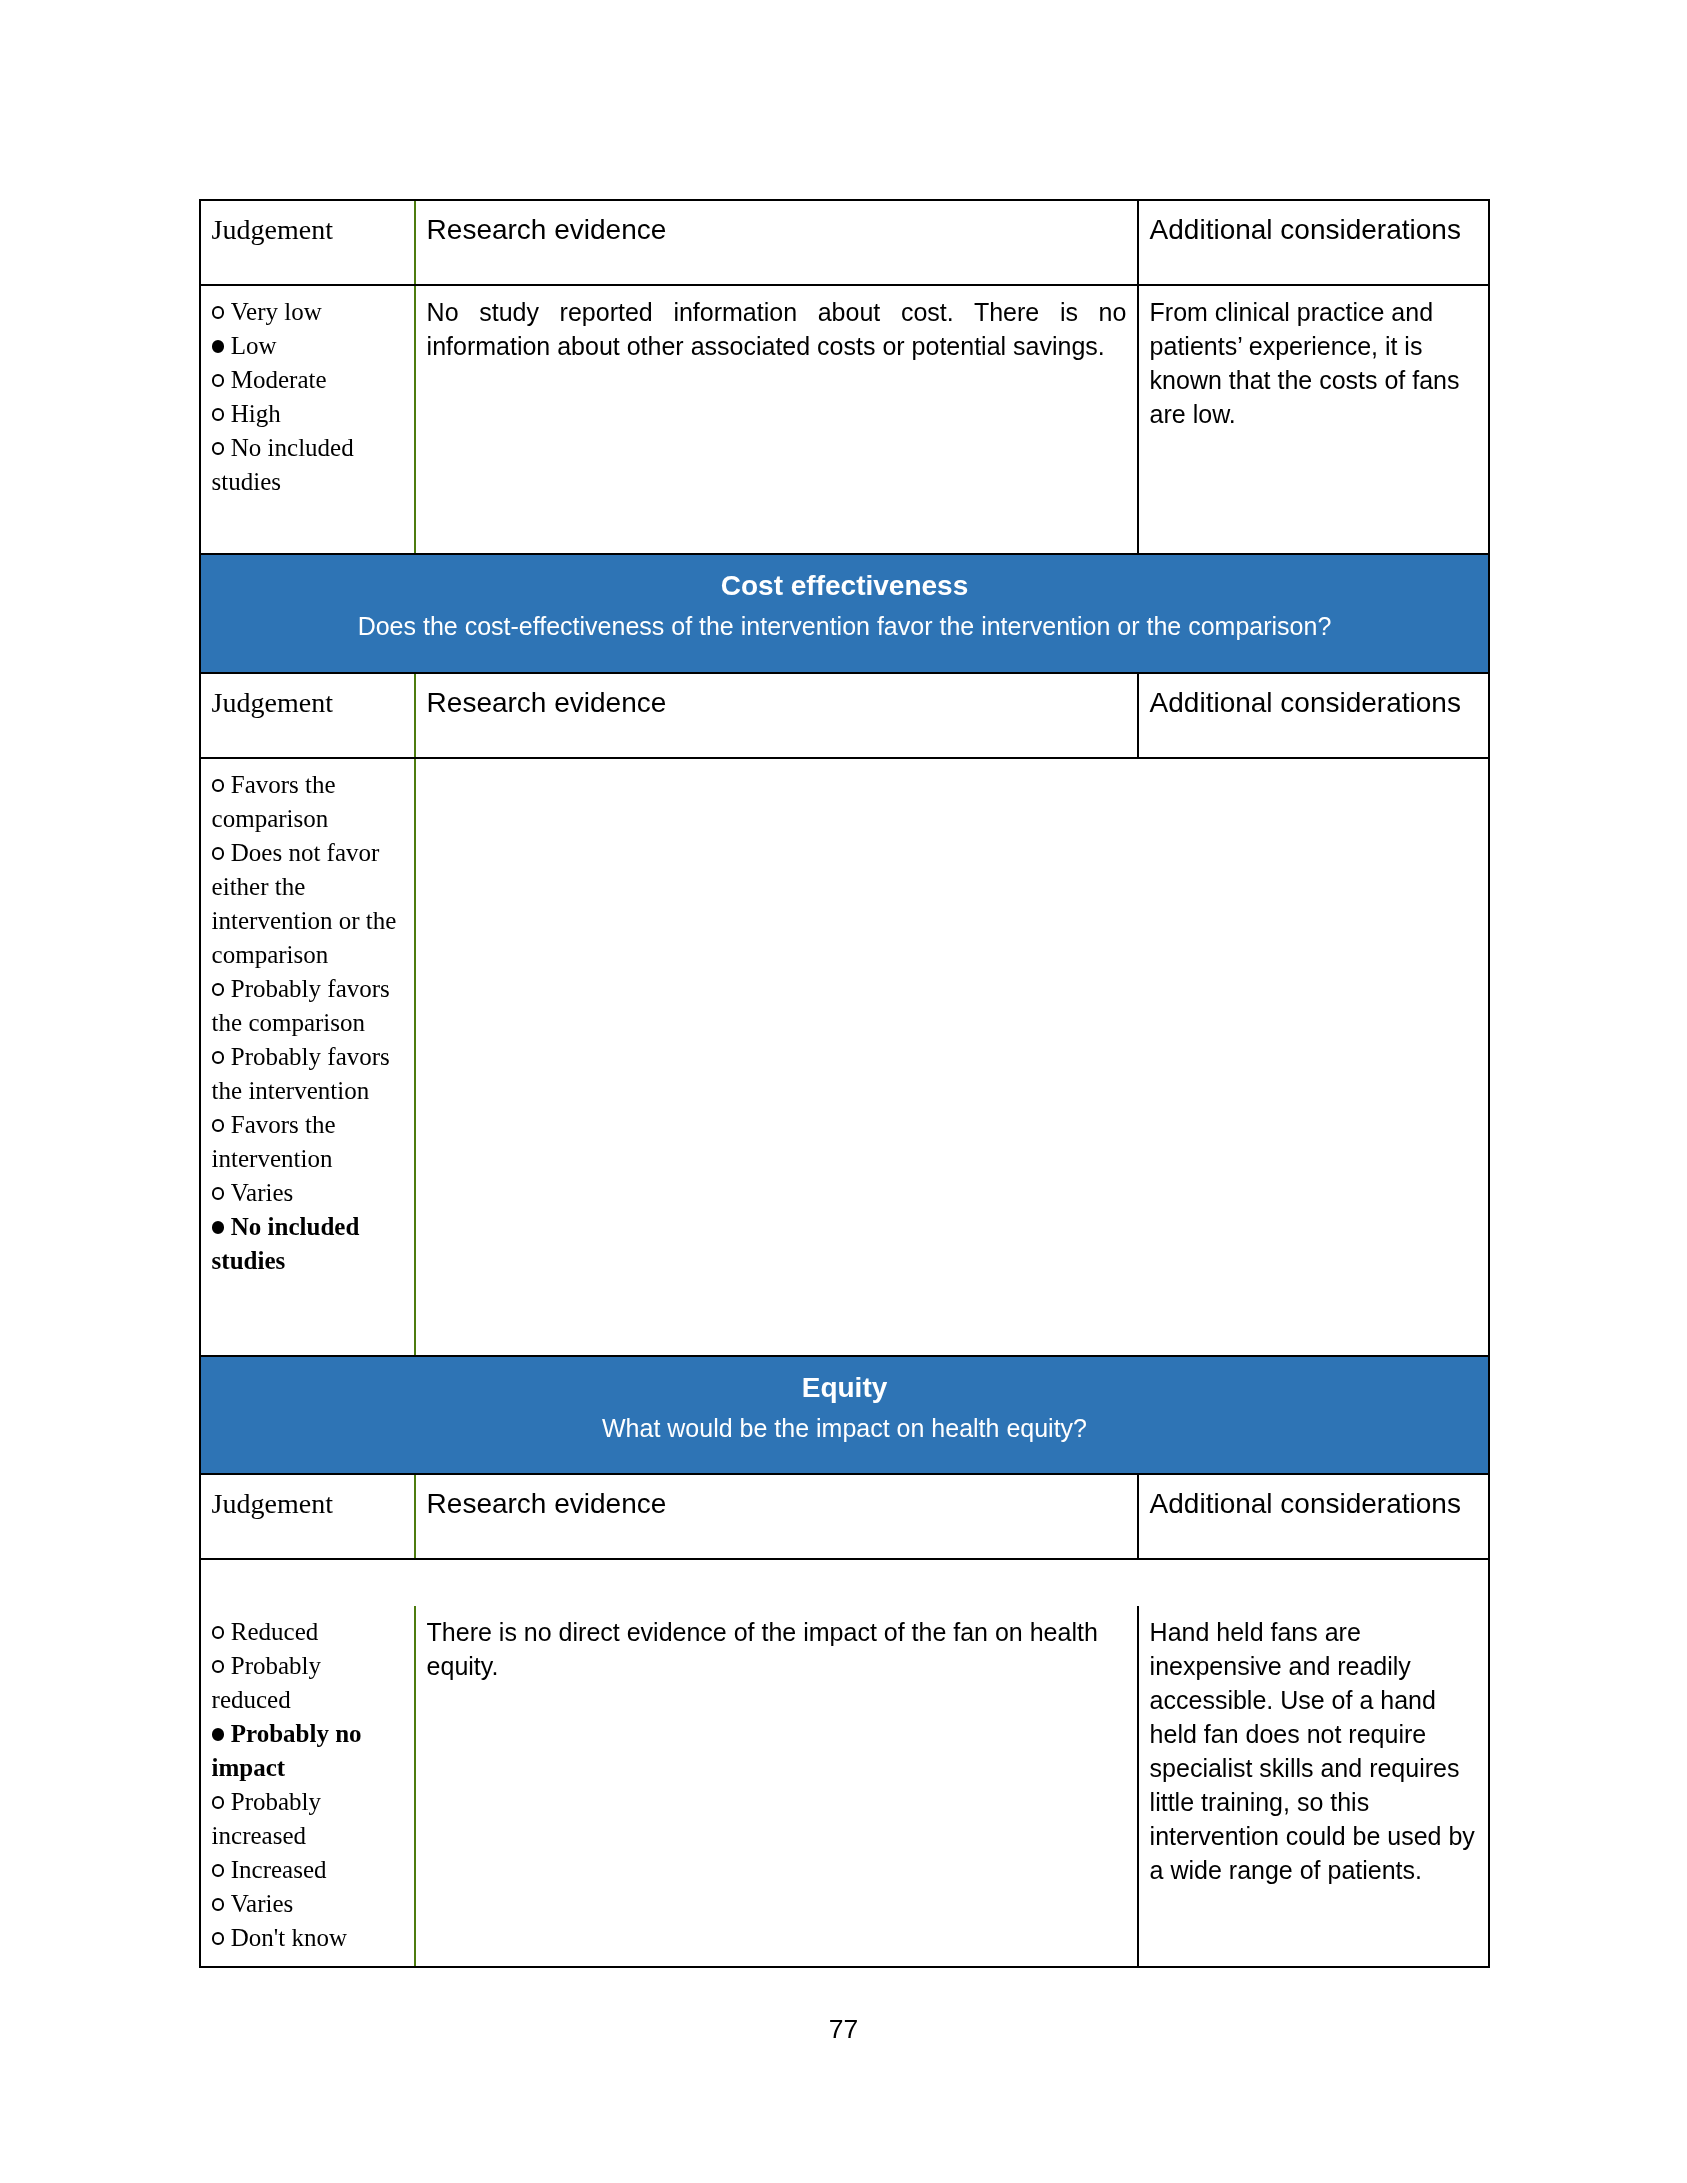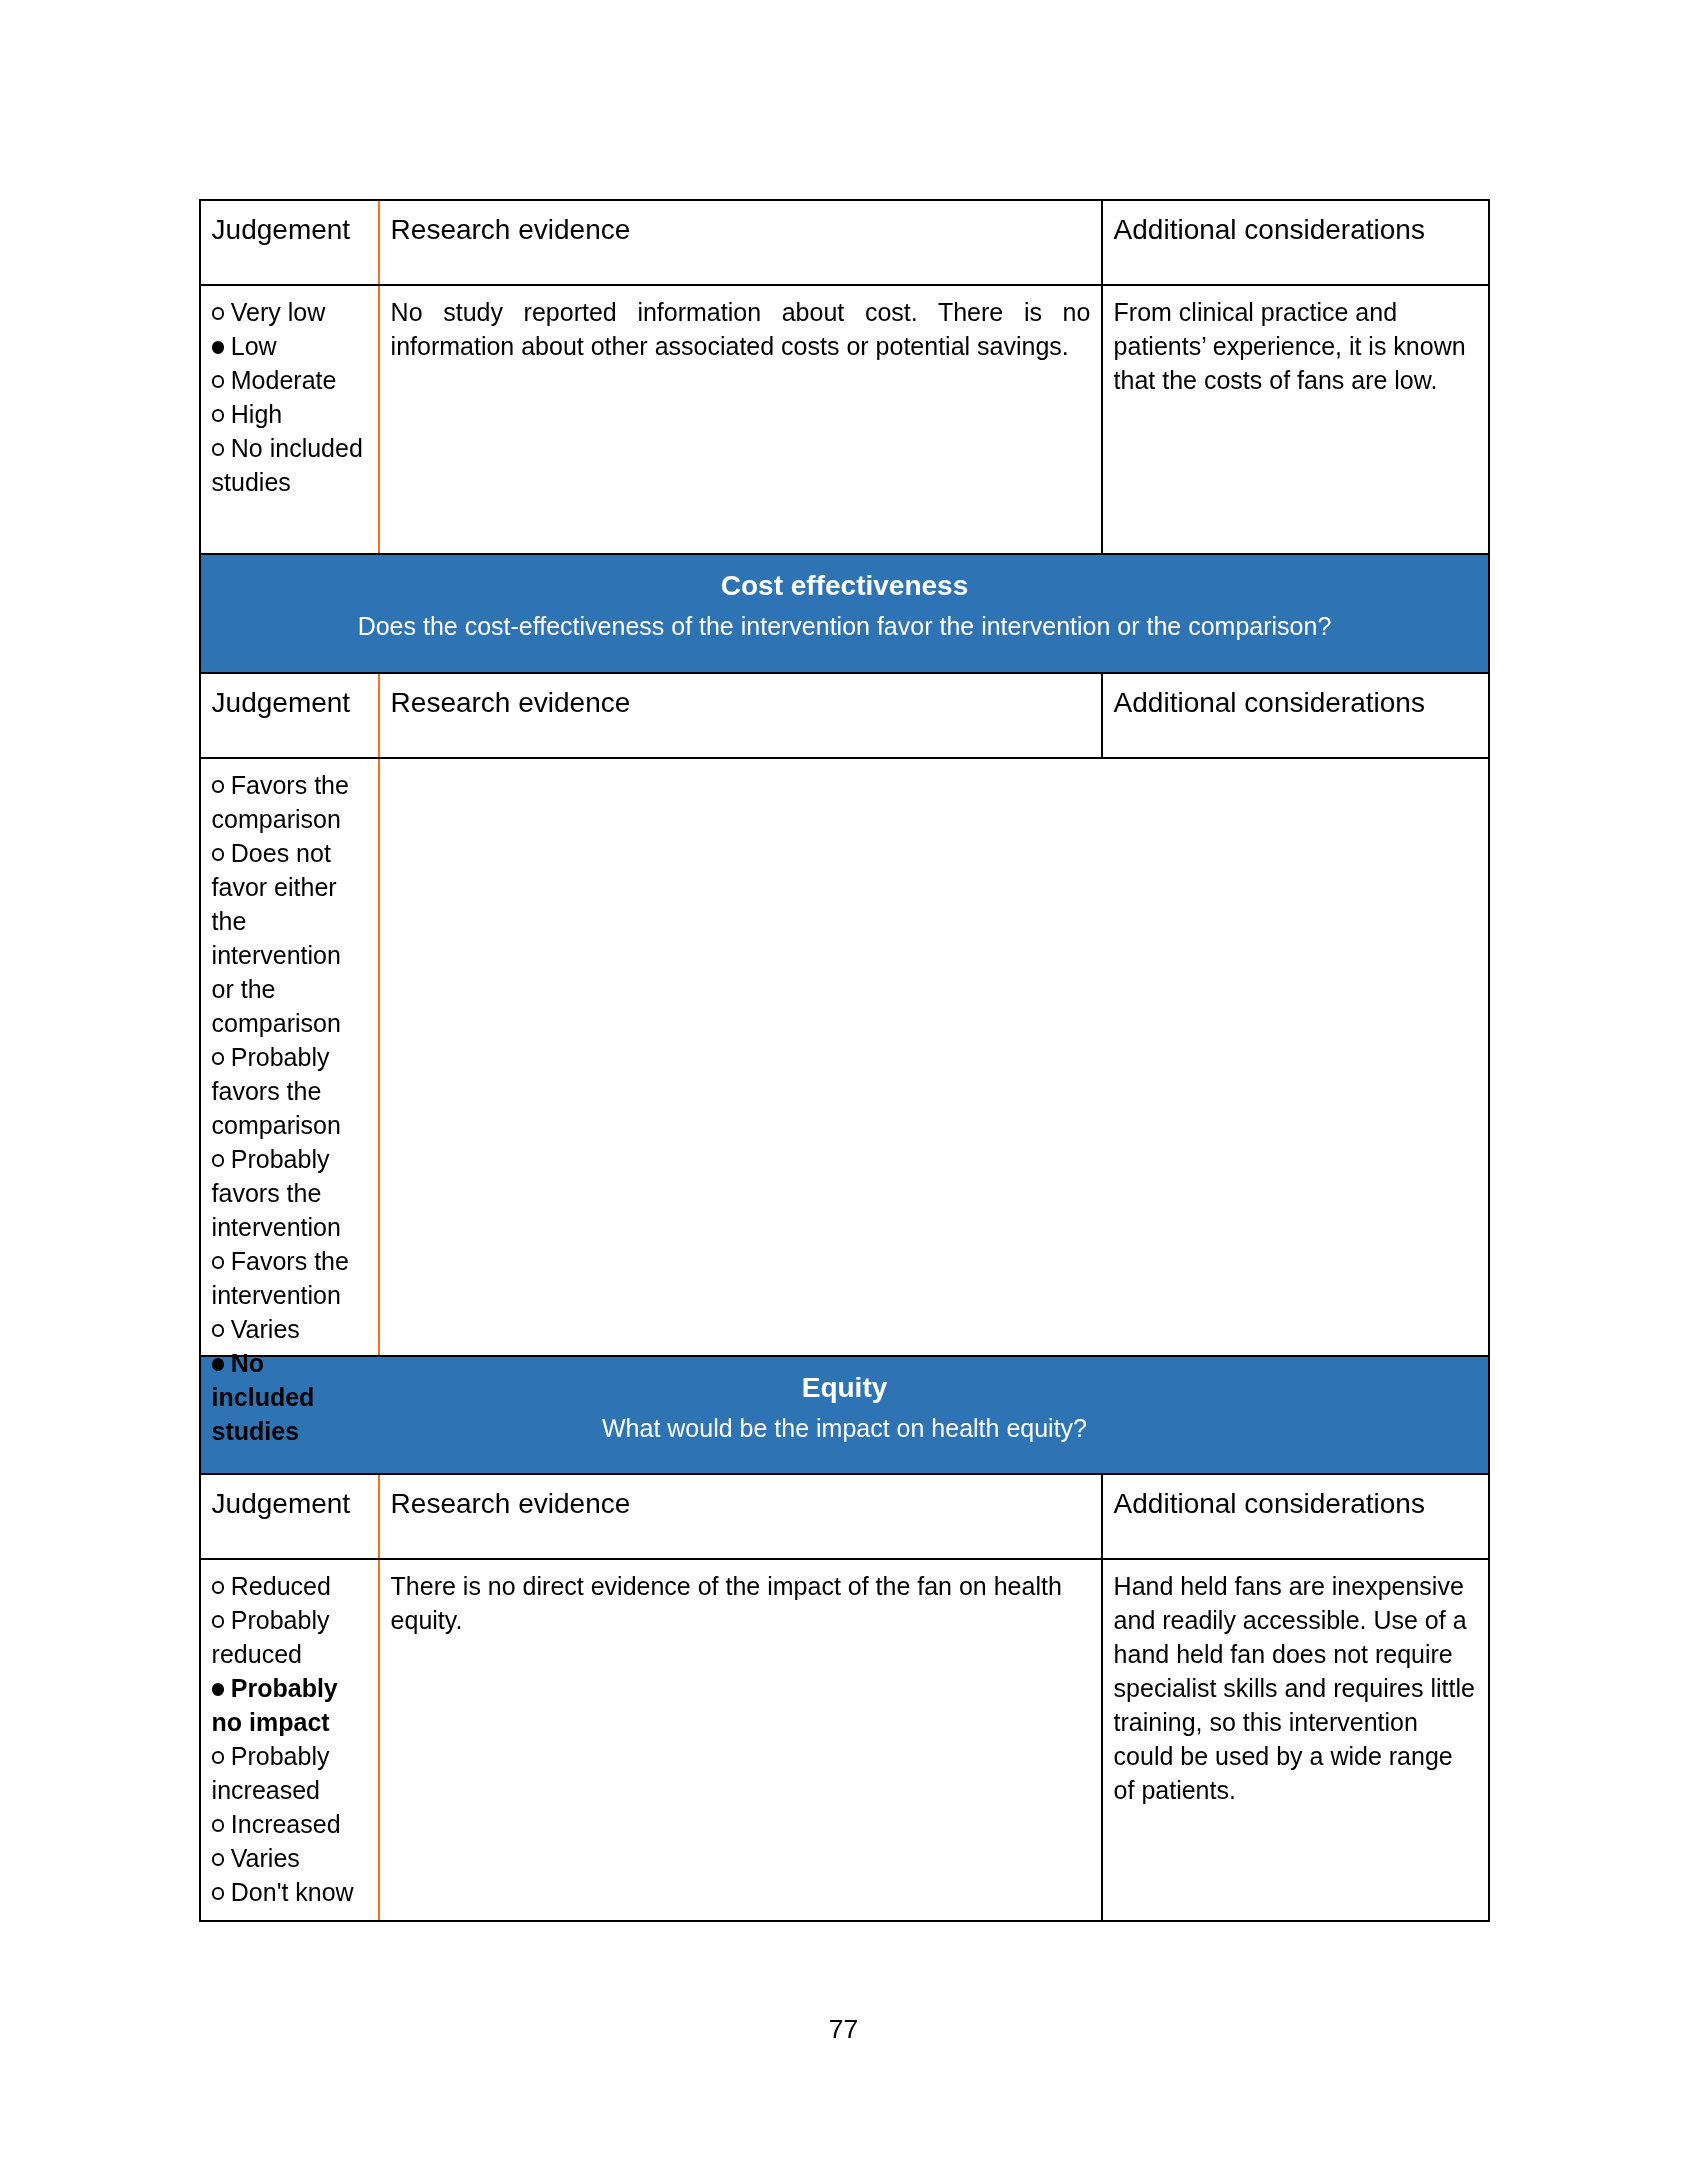--- a/index.html
+++ b/index.html
@@ -1,23 +1,23 @@
 <!DOCTYPE html>
 <html style="font-size:10.6px"><head>
 <meta charset="utf-8">
 <style>
   html, body { margin: 0; padding: 0; background: #ffffff; }
   body { width: 1687px; height: 2183px; position: relative; overflow: hidden;
          font-family: "Liberation Sans", "DejaVu Sans", sans-serif; color: #000; }
   .tbl { position: absolute; left: 199px; top: 199px; width: 1291px;
          border: 2.6px solid #000; box-sizing: border-box; }
   .row { display: flex; box-sizing: border-box; border-bottom: 2.6px solid #000; }
-  .row:last-child { border-bottom: none; }
+  .row:last-child { border-bottom: none; margin-top: 46px; }
   .cell { box-sizing: border-box; padding: 9.3px 10.6px 0 10.6px; font-size: 25px; line-height: 34px; }
-  .c1 { width: 179px; border-right: 2px solid #f97316; }
+  .c1 { width: 215px; border-right: 2px solid #4d7c0f; font-family: Liberation Serif, serif; }
   .c2 { width: 723px; border-right: 2px solid #000; }
   .c3 { flex: 1; }
   .hdr .cell { font-size: 28px; padding-top: 12px; }
   .banner { background: #2e74b5; color: #fff; padding: 12px 10.6px 0 10.6px; display: block; text-align: center; }
   .banner .title { font-weight: bold; font-size: 28px; line-height: 37px; }
   .banner .question { font-size: 25px; line-height: 33px; margin-top: 6px; }
   .opt { display: block; }
   .opt .mark { display: inline-block; width: 12.6px; height: 12.6px; border-radius: 50%;
                border: 2px solid #000; box-sizing: border-box; margin-right: 6.6px; vertical-align: 1.3px; }
   .opt.sel .mark { background: #000; }

